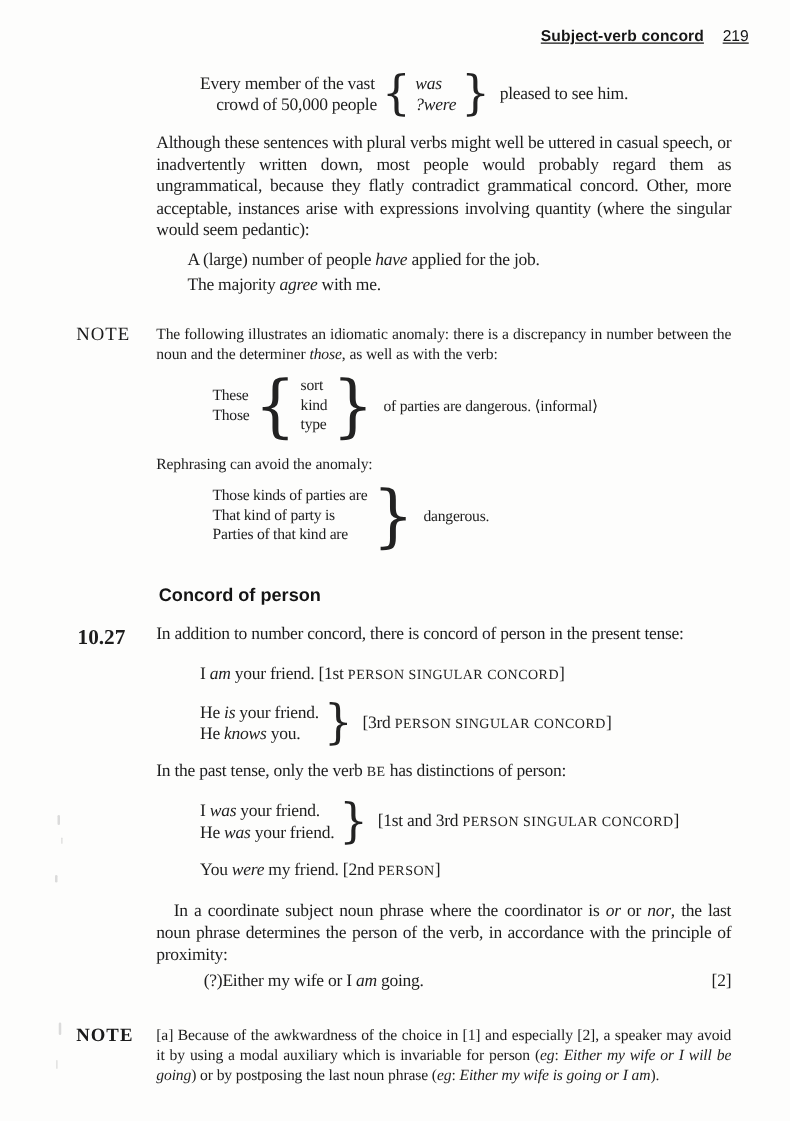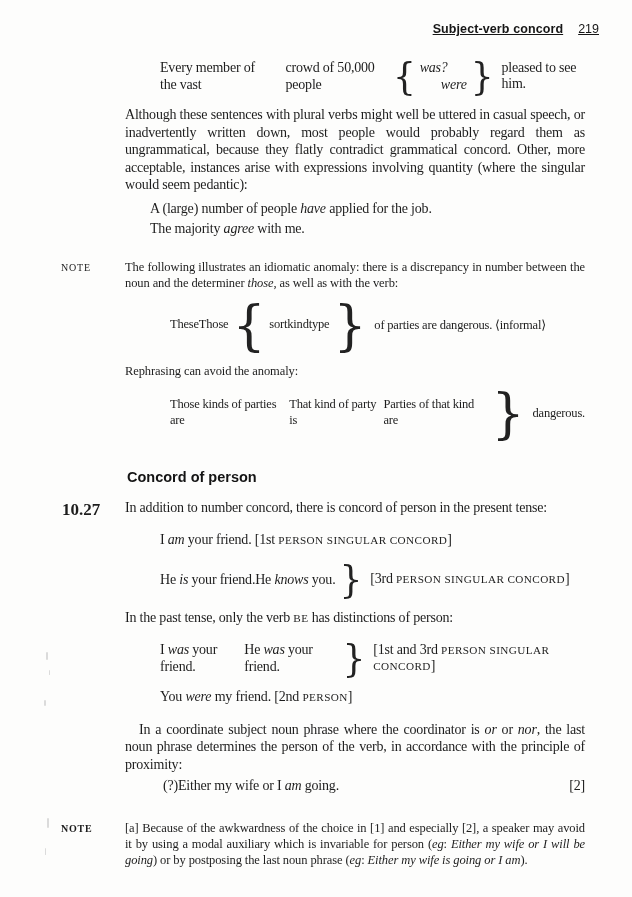--- a/index.html
+++ b/index.html
@@ -14,32 +14,32 @@
   .body{font-size:14px;line-height:17.5px;letter-spacing:-0.2px;}
   .j{text-align:justify;}
   .ti{text-indent:14px;}
   .it,.it span{font-style:italic;}
   .sc{font-size:.8em;letter-spacing:.4px;}
   .bd{font-weight:bold;}
   .ex-line{font-size:14px;line-height:17px;letter-spacing:-0.2px;}
   .ex-block{margin:6px 0 0 25px;}
   .ex-block .ex-line{margin-bottom:3px;}
   .ex-brace{display:flex;align-items:center;font-size:14px;letter-spacing:-0.2px;}
-  .ex-brace .col{display:flex;flex-direction:row;justify-content:center;}
+  .ex-brace .col{display:flex;flex-direction:column;justify-content:center;}
   .ex-brace .col div{line-height:17px;}
   .brace{font-family:"DejaVu Serif",serif;line-height:1;font-weight:400;color:#222;
          margin:0 4px;transform:scaleY(1.05);}
   .b2{font-size:36px;}
   .b3{font-size:52px;}
   .tail{margin-left:4px;}
   .ind{padding-left:13px;}
   .note{position:relative;margin-top:22px;font-size:12.5px;line-height:16px;letter-spacing:-0.1px;}
   .note .ex-brace{font-size:12.5px;}
   .note .ex-brace .col div{line-height:15.5px;}
-  .note-label{position:absolute;left:-64px;top:1px;font-size:10px;letter-spacing:.8px;color:#1a1a1a;}
+  .note-label{position:absolute;left:-64px;top:1px;font-size:15px;letter-spacing:.8px;color:#1a1a1a;}
   .subhead{margin:30px 0 14px 2px;font-family:"Liberation Sans",sans-serif;
            font-weight:bold;font-size:14.5px;color:#141414;}
   .section{position:relative;}
   .sec-num{position:absolute;left:-63px;top:1px;font-weight:bold;font-size:17px;}
   .gap-s{margin-top:8px;}
   .gap-m{margin-top:12px;}
   .gap-l{margin-top:15px;}
   .ml35{margin-left:35px;}
   .ml45{margin-left:45px;}
   .num-ex{position:relative;margin-left:38px;}

